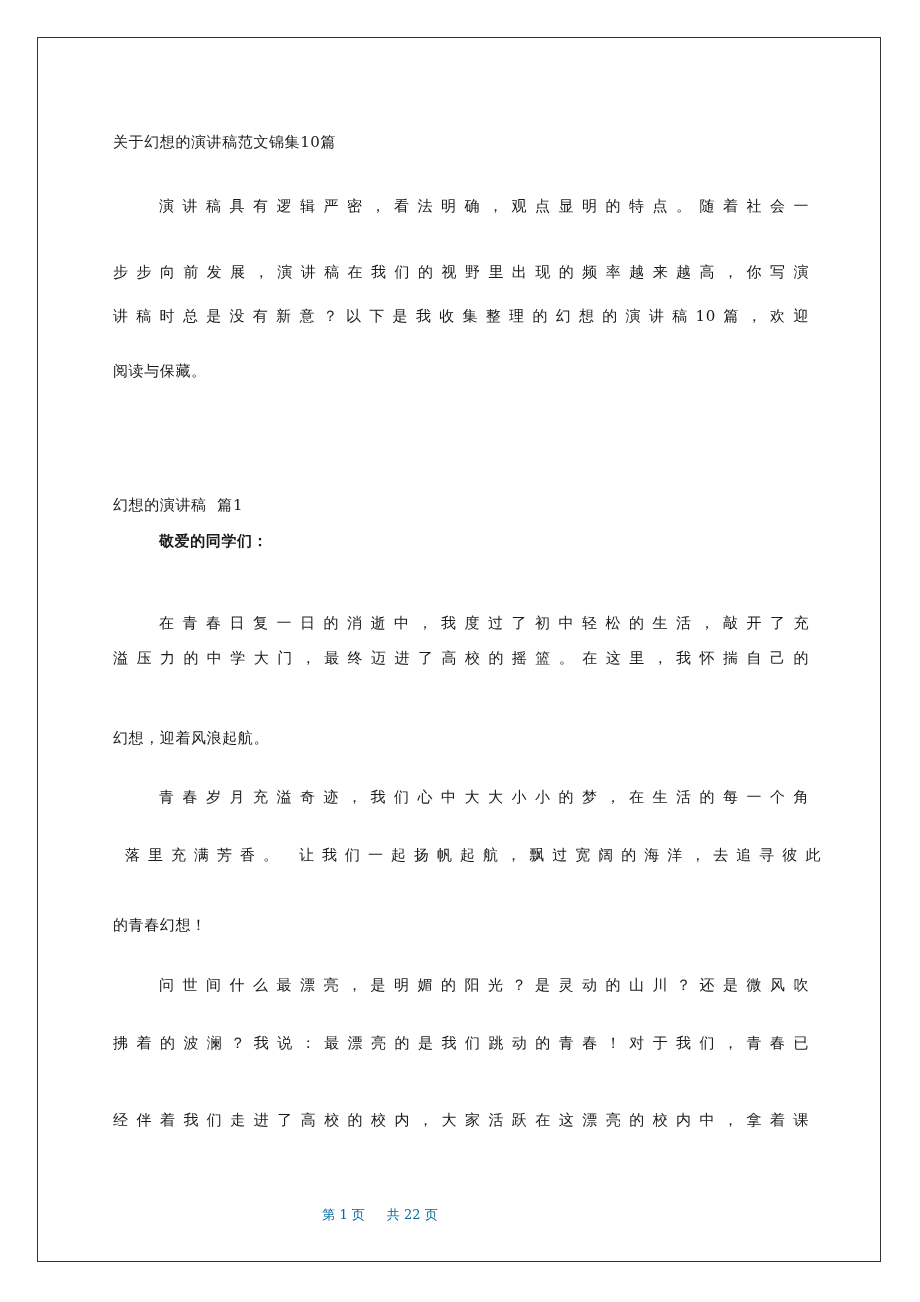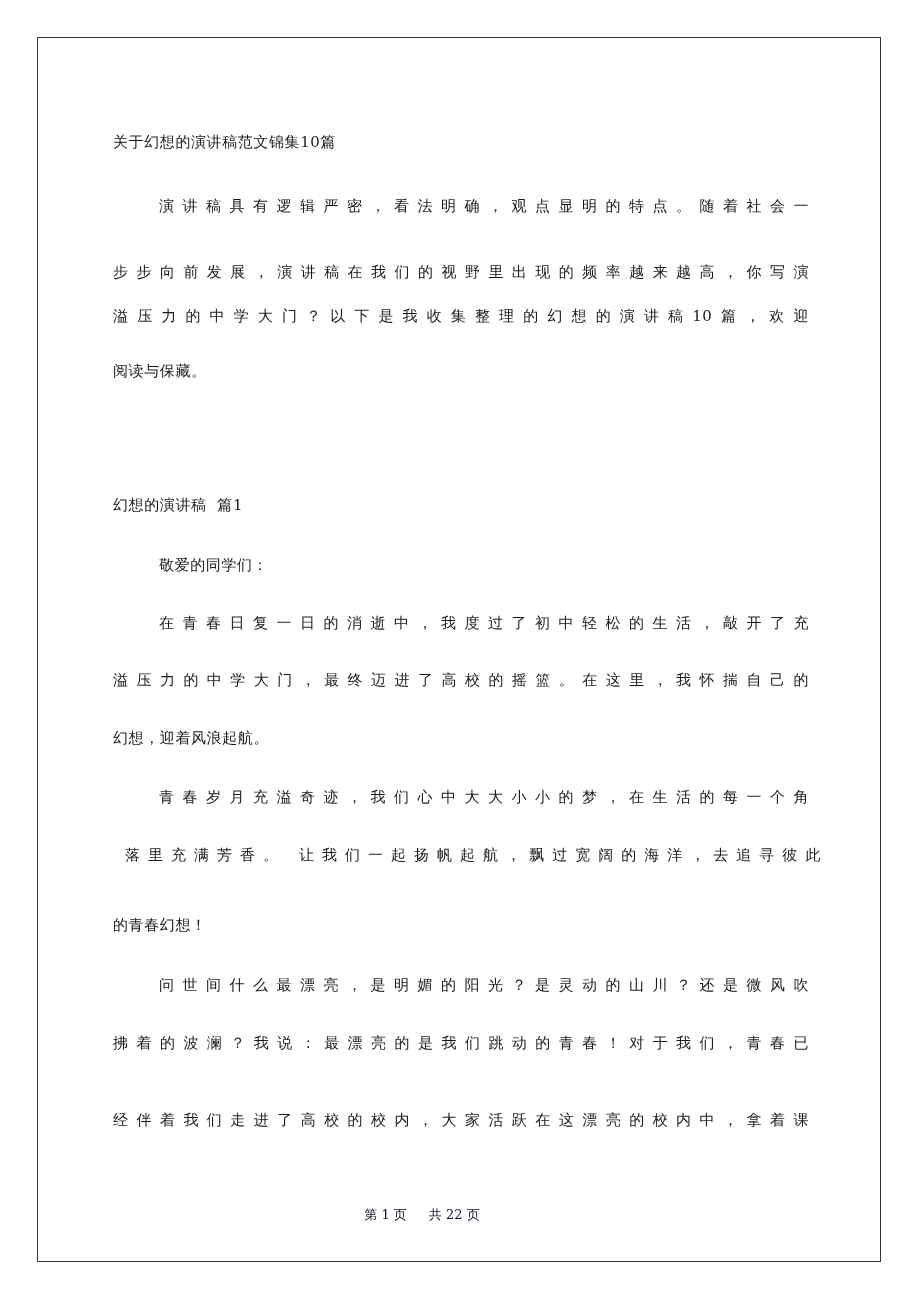--- a/index.html
+++ b/index.html
@@ -47,46 +47,45 @@
       padding-left: 46px;
       box-sizing: border-box;
     }
     .footer {
       position: absolute;
       top: 1206px;
       left: 0;
       width: 760px;
       text-align: center;
       font-size: 13px;
-      color: #0f172a;
+      color: #0369a1;
       font-family: "DejaVu Serif", "Liberation Serif", serif;
-      margin-left: 42px;
     }
     .footer span { margin: 0 2px; }
     .footer .gap { display: inline-block; width: 14px; }
   </style>
 </head>
 <body>
 
 <div class="page-frame"></div>
 
 <div class="content">
   <div class="line" style="top:129px;">关于幻想的演讲稿范文锦集10篇</div>
 
   <div class="line justify indent" style="top:193px;">演讲稿具有逻辑严密，看法明确，观点显明的特点。随着社会一</div>
   <div class="line justify" style="top:259px;">步步向前发展，演讲稿在我们的视野里出现的频率越来越高，你写演</div>
-  <div class="line justify" style="top:303px;">溢压力的中学大门？以下是我收集整理的幻想的演讲稿10篇，欢迎</div>
+  <div class="line justify" style="top:303px;">讲稿时总是没有新意？以下是我收集整理的幻想的演讲稿10篇，欢迎</div>
   <div class="line" style="top:358px;">阅读与保藏。</div>
 
   <div class="line" style="top:492px; white-space: pre;">幻想的演讲稿  篇1</div>
 
-  <div class="line indent" style="top:552px;">敬爱的同学们：</div>
+  <div class="line indent" style="top:528px;font-weight:bold;">敬爱的同学们：</div>
 
   <div class="line justify indent" style="top:610px;">在青春日复一日的消逝中，我度过了初中轻松的生活，敲开了充</div>
-  <div class="line justify" style="top:667px;">溢压力的中学大门，最终迈进了高校的摇篮。在这里，我怀揣自己的</div>
+  <div class="line justify" style="top:645px;">溢压力的中学大门，最终迈进了高校的摇篮。在这里，我怀揣自己的</div>
   <div class="line" style="top:725px;">幻想，迎着风浪起航。</div>
 
   <div class="line justify indent" style="top:784px;">青春岁月充溢奇迹，我们心中大大小小的梦，在生活的每一个角</div>
   <div class="line justify" style="top:842px;margin-left:12px;">落里充满芳香。 让我们一起扬帆起航，飘过宽阔的海洋，去追寻彼此</div>
   <div class="line" style="top:912px;text-align:right;">的青春幻想！</div>
 
   <div class="line justify indent" style="top:972px;">问世间什么最漂亮，是明媚的阳光？是灵动的山川？还是微风吹</div>
   <div class="line justify" style="top:1030px;">拂着的波澜？我说：最漂亮的是我们跳动的青春！对于我们，青春已</div>
   <div class="line justify" style="top:1087px;margin-top:20px;">经伴着我们走进了高校的校内，大家活跃在这漂亮的校内中，拿着课</div>
 </div>

